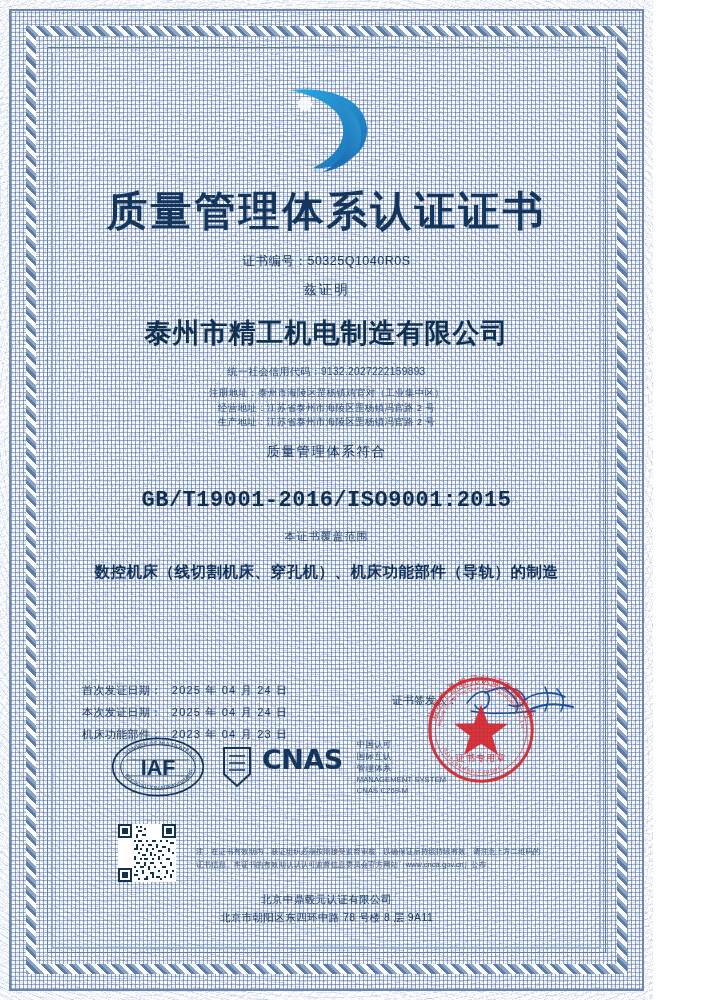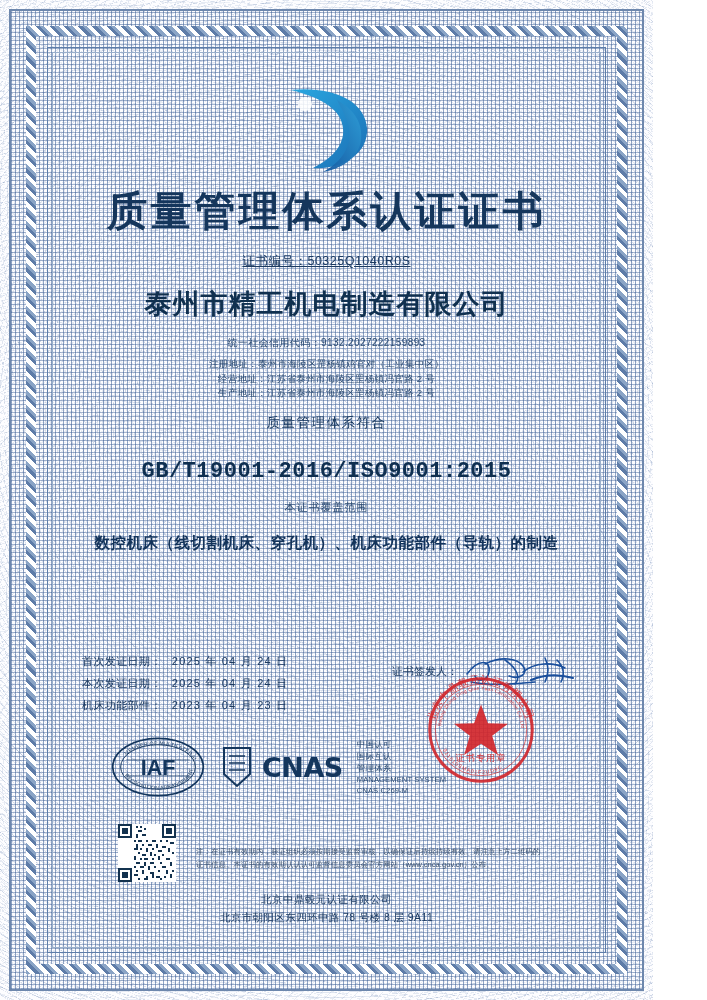--- a/index.html
+++ b/index.html
@@ -96,21 +96,20 @@
     letter-spacing: 3px;
     color: #15365c;
     font-family: "DejaVu Sans", "Liberation Sans", sans-serif;
   }
 
   .cert-number {
     margin-top: 14px;
     font-size: 12.5px;
     color: #1c3a60;
     letter-spacing: 0.5px;
-    text-decoration: underline;
   }
 
   .hereby {
     margin-top: 11px;
     font-size: 13.5px;
     color: #16365c;
     letter-spacing: 2px;
   }
 
   .company {
@@ -207,21 +206,21 @@
     left: 6px;
     right: 0;
     bottom: 146px;
     display: flex;
     align-items: center;
     justify-content: flex-start;
     gap: 14px;
     padding-left: 48px;
   }
   .iaf-mark { width: 96px; height: 62px; }
-  .cnas-mark { display: flex; align-items: center; gap: 8px; }
+  .cnas-mark { display: flex; gap: 8px; }
   .cnas-text {
     font-size: 27px;
     font-weight: bold;
     color: #14365d;
     letter-spacing: -0.5px;
     font-family: "DejaVu Sans", "Liberation Sans", sans-serif;
   }
   .cnas-side {
     text-align: left;
     font-size: 8.5px;
@@ -304,20 +303,21 @@
         <circle cx="26" cy="20" r="7" fill="#ffffff" opacity="0.85"></circle>
       </svg>
     </div>
 
     <div class="cert-title">质量管理体系认证证书</div>
 
     <div class="cert-number">
       <span>证书编号：</span><span>50325Q1040R0S</span>
     </div>
 
+    <div class="hereby">兹证明</div>
 
     <div class="company">泰州市精工机电制造有限公司</div>
 
     <div class="credit-code">统一社会信用代码：9132.2027222159893</div>
 
     <div class="addr">
       <div>注册地址：泰州市海陵区罡杨镇鸡官对（工业集中区）</div>
       <div>经营地址：江苏省泰州市海陵区罡杨镇冯官路 2 号</div>
       <div>生产地址：江苏省泰州市海陵区罡杨镇冯官路 2 号</div>
     </div>

